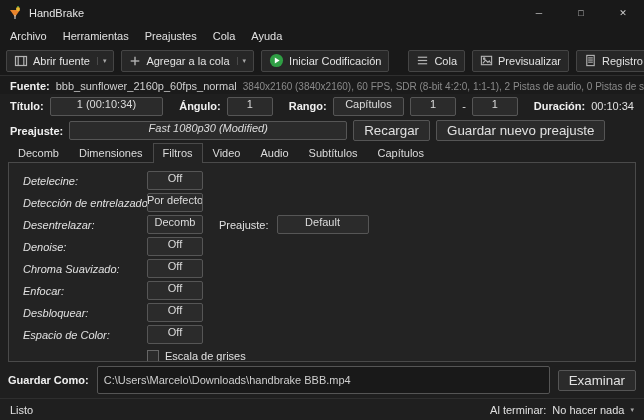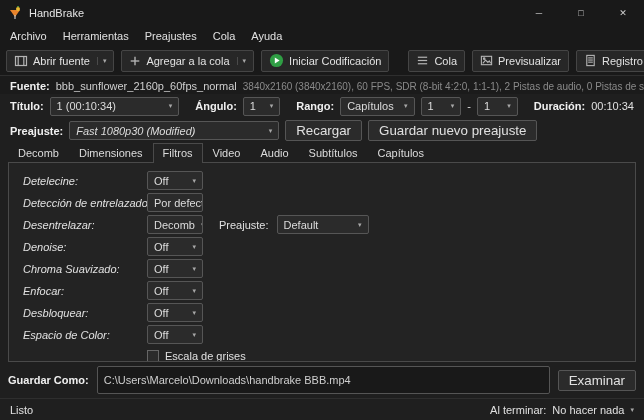--- a/index.html
+++ b/index.html
@@ -24,23 +24,23 @@
   .gap-left { margin-left:12px; }
   .arrow { font-size:7px; color:#a8a8a8; }
   svg.icn { display:block; }
   
   .source-row { flex:0 0 18px; padding:4px 10px 0; display:flex; gap:6px; align-items:baseline; white-space:nowrap; overflow:hidden; background:#1b1b1b; }
   .lbl-b { font-weight:bold; color:#f0f0f0; }
   .src-name { color:#cfcfcf; }
   .src-details { color:#8a8a8a; font-size:10px; }
   
   .ctl-row { flex:0 0 24px; display:flex; align-items:center; gap:6px; padding:2px 10px; }
-  .combo { display:inline-flex; align-items:center; justify-content:space-between; gap:6px; background:#2b2b2b; border:1px solid #565656; border-radius:2px; height:19px; padding:0 6px; color:#dcdcdc; white-space:nowrap; overflow:hidden; }
+  .combo { display:inline-flex; align-items:center; justify-content:space-between; gap:6px; background:#2b2b2b; border:1px solid #565656; border-radius:2px; height:19px; padding:0 22px; color:#dcdcdc; white-space:nowrap; overflow:hidden;flex-direction:column; }
   .w-title { width:152px; } .w-angle { width:42px; } .w-range { width:86px; } .w-chap { width:46px; }
-  .w-preset { width:210px; } .w-filter { width:56px; } .w-fpreset { width:92px; }
+  .w-preset { width:278px; } .w-filter { width:56px; } .w-fpreset { width:92px; }
   .italic { font-style:italic; }
   .btn { height:21px; padding:0 10px; background:#2b2b2b; border:1px solid #555; border-radius:2px; color:#e0e0e0; display:inline-flex; align-items:center; white-space:nowrap; }
   .ml10 { margin-left:10px; }
   
   .tabs { flex:0 0 20px; display:flex; align-items:flex-end; padding:0 8px; }
   .tab { padding:3px 9px 4px; color:#dcdcdc; border:1px solid transparent; border-bottom:none; }
   .tab.active { background:#232323; border-color:#4a4a4a; position:relative; z-index:2; }
   
   .panel { flex:1 1 auto; margin:0 8px; margin-top:-1px; border:1px solid #4a4a4a; background:#232323; padding:8px 0 0 14px; overflow:hidden; }
   .frow { display:flex; align-items:center; height:19px; margin-bottom:3px; }

